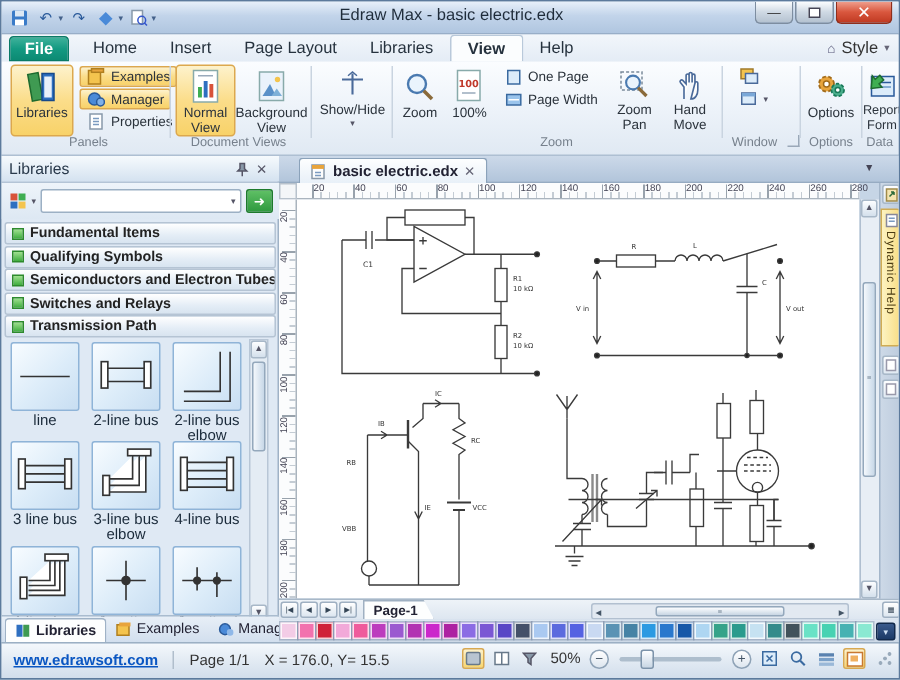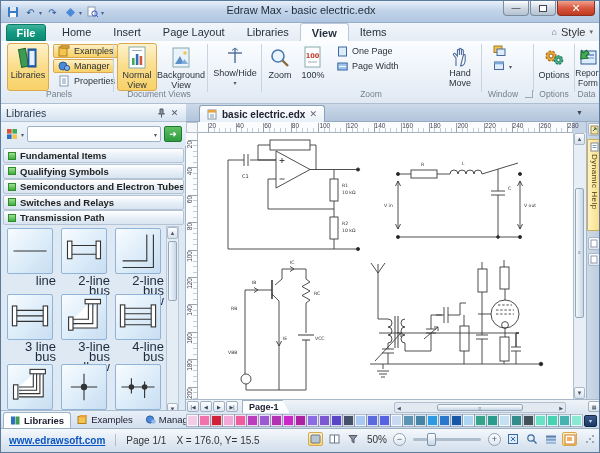--- a/index.html
+++ b/index.html
@@ -44,21 +44,21 @@
   .hico{width:13px;height:13px;display:flex;align-items:center;justify-content:center;font-size:9px;color:#556;}
   .lp-toolbar{position:absolute;left:0;top:18px;width:185px;height:24px;background:linear-gradient(#eef4fa,#dde8f3);display:flex;align-items:center;gap:3px;padding:0 4px;}
   .combo{flex:1;height:16px;background:#fff;border:1px solid #9cb0c4;border-radius:2px;display:flex;align-items:center;}
   .combo input{border:none;outline:none;width:100%;height:12px;font-size:9px;padding:0 3px;background:transparent;}
   .gobtn{width:18px;height:16px;background:linear-gradient(#5fc065,#2f9a3f);border:1px solid #1d7a2c;border-radius:2px;color:#fff;font-size:9px;display:flex;align-items:center;justify-content:center;}
   .sections{position:absolute;left:2px;top:44px;width:181px;}
   .secbar{height:15px;margin-bottom:0.5px;background:linear-gradient(#ffffff,#e4edf6 60%,#d8e4f0);border:1px solid #b5c4d4;border-radius:2px;display:flex;align-items:center;gap:4px;padding:0 4px;font-size:9.5px;font-weight:bold;color:#222;white-space:nowrap;overflow:hidden;}
   .cube{width:8px;height:8px;background:linear-gradient(#9fe08f,#3fae3f);border:1px solid #2d8a2d;flex:0 0 auto;}
   .grid{position:absolute;left:0;top:122px;width:163px;height:190px;}
   .cell{position:absolute;width:46px;height:46px;background:linear-gradient(135deg,#f8fcff,#dcecf9 55%,#c8def2);border:1px solid #8fb4d8;border-radius:2px;}
-  .clabel{position:absolute;width:52px;text-align:right;font-size:13px;line-height:10px;color:#1a2a3a;}
+  .clabel{position:absolute;width:52px;text-align:center;font-size:10px;line-height:10px;color:#1a2a3a;}
   .gsb{position:absolute;left:165px;top:122px;width:13px;height:190px;background:#e4ecf4;border:1px solid #b8c6d6;}
   .sbbtn{position:absolute;left:0;width:11px;height:12px;display:flex;align-items:center;justify-content:center;font-size:6px;color:#556;background:linear-gradient(#fdfeff,#d4e0ec);border:1px solid #a8b8c8;border-radius:2px;}
   .sbthumb{position:absolute;left:1px;width:9px;background:linear-gradient(90deg,#f4f8fc,#c8d8e8);border:1px solid #94a8bc;border-radius:2px;}
   .lp-tabs{position:absolute;left:0;top:306px;width:185px;height:18px;background:linear-gradient(#e8eff7,#d2dfee);border-top:1px solid #aabccf;display:flex;align-items:center;padding-left:2px;}
   .lptab{display:flex;align-items:center;gap:3px;font-size:9.5px;color:#223;height:16px;padding:0 6px;}
   .lptab.active{background:#fdfefe;border:1px solid #9fb2c6;border-bottom:none;border-radius:3px 3px 0 0;font-weight:bold;}
   
   .canvas{position:absolute;left:185px;top:0;width:415px;height:324px;background:#c6d5e6;}
   .doctabbar{position:absolute;left:0;top:0;width:415px;height:18px;background:linear-gradient(#ccd9e9,#b2c5db);border-bottom:1px solid #96abc2;text-align:center;}
   .doctab{position:absolute;left:13px;top:1px;height:17px;background:linear-gradient(#fdfeff,#e8f0f8);border:1px solid #8ba2ba;border-bottom:none;border-radius:3px 3px 0 0;display:flex;align-items:center;gap:4px;padding:0 7px;font-size:10px;font-weight:bold;color:#223;}
@@ -151,21 +151,21 @@
   </div>
 
   <div class="tabrow">
     <div class="filebtn">File</div>
     <div class="rtabs">
       <div class="rtab">Home</div>
       <div class="rtab">Insert</div>
       <div class="rtab">Page Layout</div>
       <div class="rtab">Libraries</div>
       <div class="rtab active">View</div>
-      <div class="rtab">Items</div>
+      <div class="rtab">Help</div>
     </div>
     <div class="styleblock">
       <span class="minribbon">⌂</span>
       <span>Style</span>
       <span class="stylecaret">▾</span>
     </div>
   </div>
 
   <div class="ribbon">
 
@@ -287,20 +287,30 @@
       <span>Page Width</span>
     </div>
     <div class="rsmall" style="left:330px;top:33px;margin-top:45px;">
       <span class="ricon13">
           <svg width="11" height="11" viewBox="0 0 11 11">
             <rect x="1" y="1.5" width="9" height="8" fill="#dcecfa" stroke="#3a6aa0"></rect>
             <rect x="3" y="3.5" width="5" height="4" fill="#4a8ad8"></rect>
           </svg>
         </span>
       <span>Fit to Shapes</span>
+    </div>
+    <div class="rbig" style="left:404px;width:36px;height:48px;">
+      <span class="ricon24">
+          <svg width="22" height="22" viewBox="0 0 22 22">
+            <rect x="2" y="2" width="14" height="12" fill="none" stroke="#7a8a9a" stroke-dasharray="2 1.4"></rect>
+            <circle cx="10" cy="9" r="4.6" fill="#eaf4fd" stroke="#4a7ab0" stroke-width="1.4"></circle>
+            <line x1="13.4" y1="12.4" x2="19" y2="18" stroke="#8a6a3a" stroke-width="2.2"></line>
+          </svg>
+        </span>
+      <span>Zoom Pan</span>
     </div>
     <div class="rbig" style="left:441px;width:36px;height:48px;justify-content:center;">
       <span class="ricon24">
           <svg width="22" height="22" viewBox="0 0 22 22">
             <path d="M7,20 V12 L4.6,9 c-0.8,-1 0.6,-2.2 1.6,-1.4 L8.4,10 V4.4 c0,-1.4 2,-1.4 2,0 V9 m0,-1 V3.4 c0,-1.4 2,-1.4 2,0 V9 m0,-0.6 V4.4 c0,-1.3 1.9,-1.3 1.9,0 V10 m0,-0.6 c0,-1.2 1.9,-1.2 1.9,0 V14 c0,3 -1.6,6 -4.6,6 z" fill="#fdfdfd" stroke="#4a6a9a" stroke-width="1.1"></path>
           </svg>
         </span>
       <span>Hand Move</span>
     </div>
     <div class="glabel" style="left:263px;width:214px;">Zoom</div>

